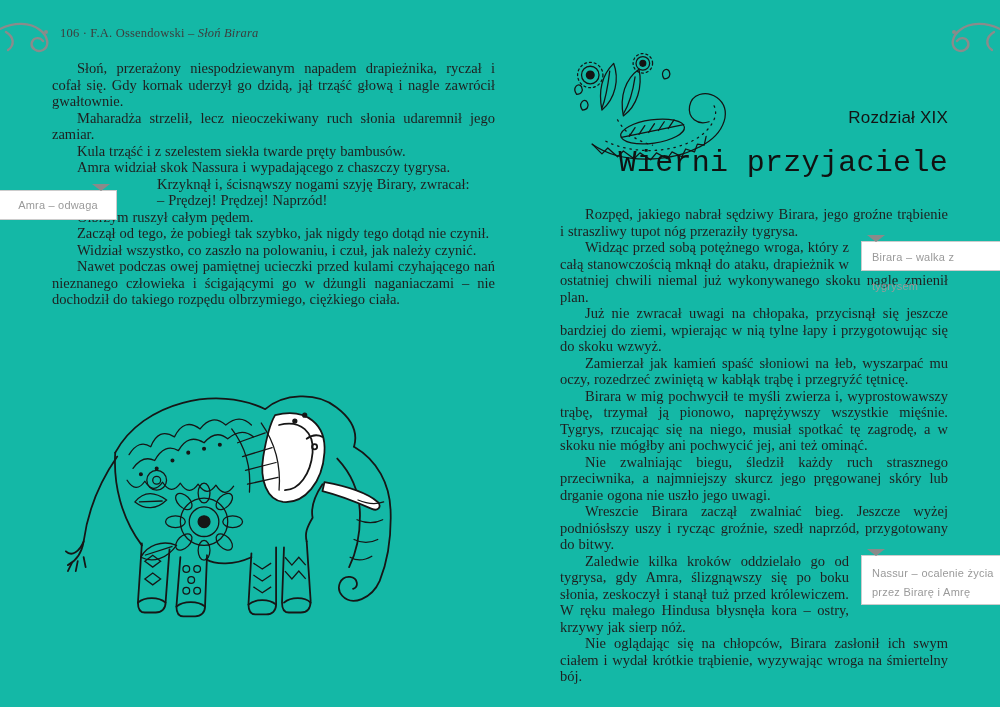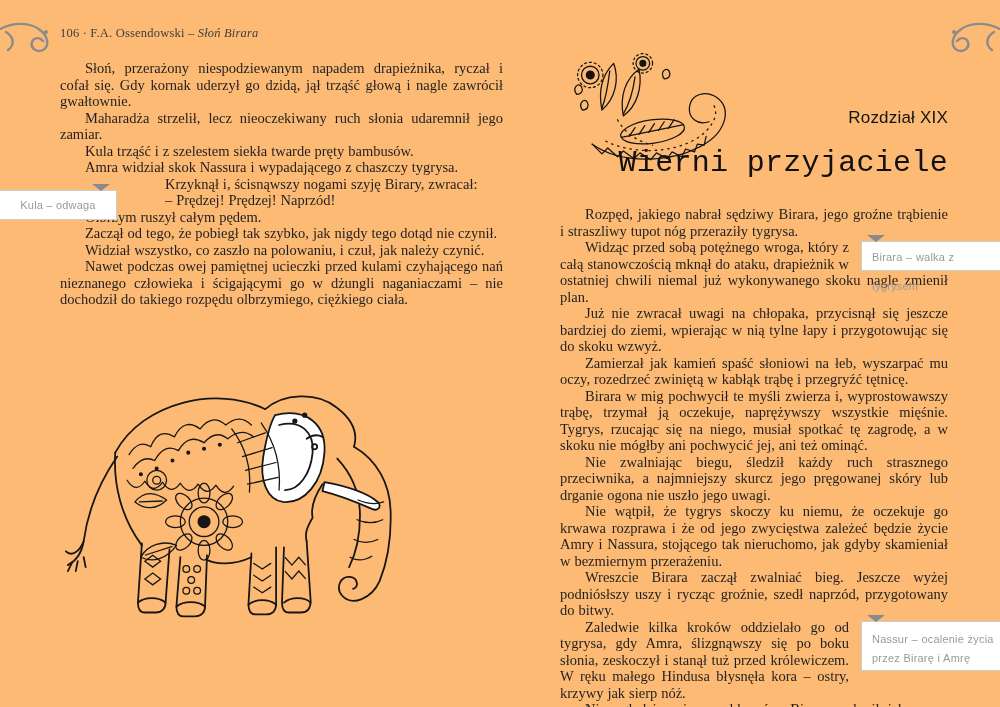--- a/index.html
+++ b/index.html
@@ -1,34 +1,34 @@
 <!DOCTYPE html>
 <html lang="pl"><head>
 <meta charset="utf-8">
 <style>
   html,body{margin:0;padding:0;background:#e8e8e8;}
   .spread{
-    position:relative;width:1000px;height:707px;background:#fdba74;
+    position:relative;width:1000px;height:707px;background:#14b8a6;
     overflow:hidden;font-family:"Liberation Serif","DejaVu Serif",serif;color:#1f1f1f;
   }
   
   .running-header{
     position:absolute;left:60px;top:26px;font-size:12.5px;color:#3d3d3d;letter-spacing:.2px;
   }
   .running-header .btitle{font-style:italic;}
   
   .corner-orn{position:absolute;top:20px;}
   .corner-orn.left{left:0;}
   .corner-orn.right{right:0;transform:scaleX(-1);}
   
   .col{
     position:absolute;text-align:justify;font-size:14.5px;line-height:16.5px;
     hyphens:auto;-webkit-hyphens:auto;word-spacing:.02em;
   }
-  .col-left{left:60px;top:60px;width:443px;}
+  .col-left{left:52px;top:60px;width:443px;}
   .col-right{left:560px;top:206px;width:388px;}
   .col p{margin:0;text-indent:25px;}
   .col p.dialog-offset{margin-left:105px;text-indent:0;}
   
   .mnote-text{
     font-family:"Liberation Sans","DejaVu Sans",sans-serif;font-size:11px;color:#9a9a9a;
     letter-spacing:.2px;
   }
   .amra-note{
     position:absolute;left:0;top:190px;width:117px;height:30px;background:#fff;
@@ -100,21 +100,21 @@
     <p class="dialog-offset">Krzyknął i, ścisnąwszy nogami szyję Birary, zwracał:</p>
     <p class="dialog-offset">– Prędzej! Prędzej! Naprzód!</p>
     <p>Olbrzym ruszył całym pędem.</p>
     <p>Zaczął od tego, że pobiegł tak szybko, jak nigdy tego dotąd nie czynił.</p>
     <p>Widział wszystko, co zaszło na polowaniu, i czuł, jak należy czynić.</p>
     <p>Nawet podczas owej pamiętnej ucieczki przed kulami czyhającego nań nieznanego człowieka i ścigającymi go w dżungli naganiaczami – nie dochodził do takiego rozpędu olbrzymiego, ciężkiego ciała.</p>
   </div>
 
   <div class="amra-note">
     <span class="note-tri"></span>
-    <span class="mnote-text">Kula – odwaga</span>
+    <span class="mnote-text">Amra – odwaga</span>
   </div>
 
   <div class="elephant-wrap">
     <svg width="375" height="300" viewBox="0 0 380 300">
       <g fill="none" stroke="#161616" stroke-width="1.8" stroke-linecap="round" stroke-linejoin="round">
         <path d="M58,102 C86,50 162,34 210,58 C228,42 262,40 282,56 C298,68 304,82 300,96"></path>
         <path d="M300,96 C324,110 336,134 337,160 C338,188 334,212 326,232 C318,250 298,258 288,247 C281,239 286,227 296,228 C304,229 305,238 299,240"></path>
         <path d="M283,108 C298,124 306,144 306,166 C306,188 302,204 295,218"></path>
         <path d="M270,132 C292,136 312,142 324,152 C328,156 325,162 318,159 C300,151 284,145 268,141 Z" fill="#ffffff"></path>
         <path d="M268,134 C260,146 256,158 258,168 C252,178 250,184 252,192"></path>
@@ -214,23 +214,22 @@
   <div class="chapter-title">Wierni przyjaciele</div>
 
   <div class="col col-right">
     <p>Rozpęd, jakiego nabrał sędziwy Birara, jego groźne trąbienie i straszliwy tupot nóg przeraziły tygrysa.</p>
     <p>
       <span class="mnote-float mnote-one"><span class="note-tri"></span><span class="mnote-text">Birara – walka z tygrysem</span></span>
       <span>Widząc przed sobą potężnego wroga, który z całą stanowczością mknął do ataku, drapieżnik w ostatniej chwili niemal już wykonywanego skoku nagle zmienił plan.</span>
     </p>
     <p>Już nie zwracał uwagi na chłopaka, przycisnął się jeszcze bardziej do ziemi, wpierając w nią tylne łapy i przygotowując się do skoku wzwyż.</p>
     <p>Zamierzał jak kamień spaść słoniowi na łeb, wyszarpać mu oczy, rozedrzeć zwiniętą w kabłąk trąbę i przegryźć tętnicę.</p>
-    <p>Birara w mig pochwycił te myśli zwierza i, wyprostowawszy trąbę, trzymał ją oczekuje, naprężywszy wszystkie mięśnie. Tygrys, rzucając się na niego, musiał spotkać tę zagrodę, a w skoku nie mógłby ani pochwycić jej, ani też ominąć.</p>
+    <p>Birara w mig pochwycił te myśli zwierza i, wyprostowawszy trąbę, trzymał ją pionowo, naprężywszy wszystkie mięśnie. Tygrys, rzucając się na niego, musiał spotkać tę zagrodę, a w skoku nie mógłby ani pochwycić jej, ani też ominąć.</p>
     <p>Nie zwalniając biegu, śledził każdy ruch strasznego przeciwnika, a najmniejszy skurcz jego pręgowanej skóry lub drganie ogona nie uszło jego uwagi.</p>
-    <p>Nie wątpił, że tygrys skoczy ku niemu, że oczekuje go krwawa rozprawa i że od jego zwycięstwa zależeć będzie życie Amry i Nassura, stojącego tak nieruchomo, jak gdyby skamieniał w bezmiernym przerażeniu.</p>
     <p>Wreszcie Birara zaczął zwalniać bieg. Jeszcze wyżej podniósłszy uszy i rycząc groźnie, szedł naprzód, przygotowany do bitwy.</p>
     <p>
       <span class="mnote-float mnote-two"><span class="note-tri"></span><span class="mnote-text">Nassur – ocalenie życia przez Birarę i Amrę</span></span>
       <span>Zaledwie kilka kroków oddzielało go od tygrysa, gdy Amra, ślizgnąwszy się po boku słonia, zeskoczył i stanął tuż przed królewiczem. W ręku małego Hindusa błysnęła kora – ostry, krzywy jak sierp nóż.</span>
     </p>
     <p>Nie oglądając się na chłopców, Birara zasłonił ich swym ciałem i wydał krótkie trąbienie, wyzywając wroga na śmiertelny bój.</p>
 
   </div>
 
 </div>

